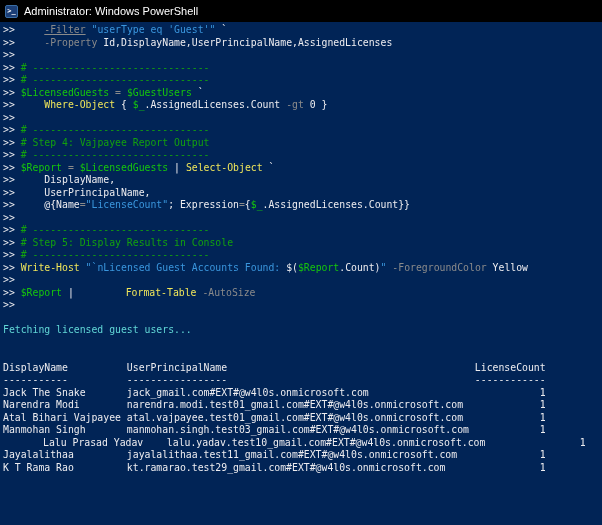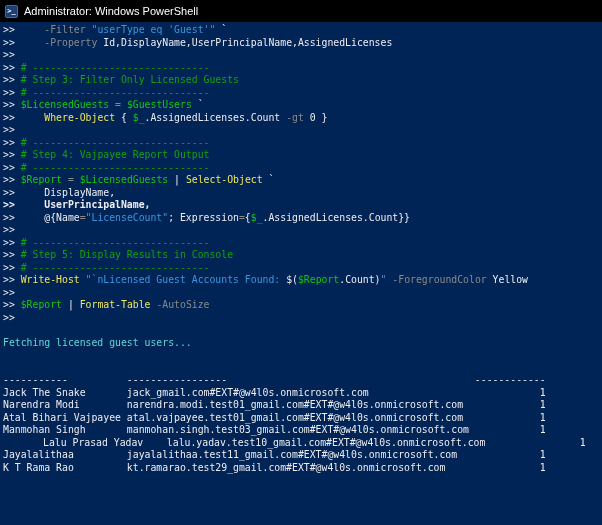--- a/index.html
+++ b/index.html
@@ -46,48 +46,48 @@
 <body>
 
 <div class="window">
   <div class="titlebar">
     <span class="ps-icon">
       <span>&gt;_</span>
     </span>
     <span class="title-text">Administrator: Windows PowerShell</span>
   </div>
   <div class="console">
-      <div class="line"><span style="color: rgb(238, 237, 240);">&gt;&gt;     </span><span style="color: rgb(138, 138, 138);">-Filter</span><span style="color: rgb(238, 237, 240);"> </span><span style="color: rgb(58, 150, 221);">"userType eq 'Guest'"</span><span style="color: rgb(238, 237, 240);"> `</span></div>
+      <div class="line"><span style="color: rgb(238, 237, 240);">&gt;&gt;     </span><span style="color: rgb(138, 138, 138); text-decoration: underline;">-Filter</span><span style="color: rgb(238, 237, 240);"> </span><span style="color: rgb(58, 150, 221);">"userType eq 'Guest'"</span><span style="color: rgb(238, 237, 240);"> `</span></div>
       <div class="line"><span style="color: rgb(238, 237, 240);">&gt;&gt;     </span><span style="color: rgb(138, 138, 138);">-Property</span><span style="color: rgb(238, 237, 240);"> Id,DisplayName,UserPrincipalName,AssignedLicenses</span></div>
       <div class="line"><span style="color: rgb(238, 237, 240);">&gt;&gt;</span></div>
       <div class="line"><span style="color: rgb(238, 237, 240);">&gt;&gt; </span><span style="color: rgb(19, 161, 14);"># ------------------------------</span></div>
-      <div class="line"><span style="color: rgb(238, 237, 240);">&gt;&gt; </span><span style="color: rgb(19, 161, 14);"># Step 3: Filter Only Licensed Guests</span></div>
       <div class="line"><span style="color: rgb(238, 237, 240);">&gt;&gt; </span><span style="color: rgb(19, 161, 14);"># ------------------------------</span></div>
       <div class="line"><span style="color: rgb(238, 237, 240);">&gt;&gt; </span><span style="color: rgb(22, 198, 12);">$LicensedGuests</span><span style="color: rgb(238, 237, 240);"> </span><span style="color: rgb(138, 138, 138);">=</span><span style="color: rgb(238, 237, 240);"> </span><span style="color: rgb(22, 198, 12);">$GuestUsers</span><span style="color: rgb(238, 237, 240);"> `</span></div>
       <div class="line"><span style="color: rgb(238, 237, 240);">&gt;&gt;     </span><span style="color: rgb(240, 230, 90);">Where-Object</span><span style="color: rgb(238, 237, 240);"> { </span><span style="color: rgb(22, 198, 12);">$_</span><span style="color: rgb(238, 237, 240);">.AssignedLicenses.Count </span><span style="color: rgb(138, 138, 138);">-gt</span><span style="color: rgb(238, 237, 240);"> 0 }</span></div>
       <div class="line"><span style="color: rgb(238, 237, 240);">&gt;&gt;</span></div>
       <div class="line"><span style="color: rgb(238, 237, 240);">&gt;&gt; </span><span style="color: rgb(19, 161, 14);"># ------------------------------</span></div>
       <div class="line"><span style="color: rgb(238, 237, 240);">&gt;&gt; </span><span style="color: rgb(19, 161, 14);"># Step 4: Vajpayee Report Output</span></div>
       <div class="line"><span style="color: rgb(238, 237, 240);">&gt;&gt; </span><span style="color: rgb(19, 161, 14);"># ------------------------------</span></div>
       <div class="line"><span style="color: rgb(238, 237, 240);">&gt;&gt; </span><span style="color: rgb(22, 198, 12);">$Report</span><span style="color: rgb(238, 237, 240);"> </span><span style="color: rgb(138, 138, 138);">=</span><span style="color: rgb(238, 237, 240);"> </span><span style="color: rgb(22, 198, 12);">$LicensedGuests</span><span style="color: rgb(238, 237, 240);"> | </span><span style="color: rgb(240, 230, 90);">Select-Object</span><span style="color: rgb(238, 237, 240);"> `</span></div>
       <div class="line"><span style="color: rgb(238, 237, 240);">&gt;&gt;     DisplayName,</span></div>
-      <div class="line"><span style="color: rgb(238, 237, 240); font-weight: bold;">&gt;&gt;     UserPrincipalName,</span></div>
+      <div class="line"><span style="color: rgb(238, 237, 240);">&gt;&gt;     UserPrincipalName,</span></div>
       <div class="line"><span style="color: rgb(238, 237, 240);">&gt;&gt;     @{Name</span><span style="color: rgb(138, 138, 138);">=</span><span style="color: rgb(58, 150, 221);">"LicenseCount"</span><span style="color: rgb(238, 237, 240);">; Expression</span><span style="color: rgb(138, 138, 138);">=</span><span style="color: rgb(238, 237, 240);">{</span><span style="color: rgb(22, 198, 12);">$_</span><span style="color: rgb(238, 237, 240);">.AssignedLicenses.Count}}</span></div>
       <div class="line"><span style="color: rgb(238, 237, 240);">&gt;&gt;</span></div>
       <div class="line"><span style="color: rgb(238, 237, 240);">&gt;&gt; </span><span style="color: rgb(19, 161, 14);"># ------------------------------</span></div>
       <div class="line"><span style="color: rgb(238, 237, 240);">&gt;&gt; </span><span style="color: rgb(19, 161, 14);"># Step 5: Display Results in Console</span></div>
       <div class="line"><span style="color: rgb(238, 237, 240);">&gt;&gt; </span><span style="color: rgb(19, 161, 14);"># ------------------------------</span></div>
       <div class="line"><span style="color: rgb(238, 237, 240);">&gt;&gt; </span><span style="color: rgb(240, 230, 90);">Write-Host</span><span style="color: rgb(238, 237, 240);"> </span><span style="color: rgb(58, 150, 221);">"`nLicensed Guest Accounts Found: </span><span style="color: rgb(238, 237, 240);">$(</span><span style="color: rgb(22, 198, 12);">$Report</span><span style="color: rgb(238, 237, 240);">.Count)</span><span style="color: rgb(58, 150, 221);">"</span><span style="color: rgb(238, 237, 240);"> </span><span style="color: rgb(138, 138, 138);">-ForegroundColor</span><span style="color: rgb(238, 237, 240);"> Yellow</span></div>
       <div class="line"><span style="color: rgb(238, 237, 240);">&gt;&gt;</span></div>
-      <div class="line"><span style="color: rgb(238, 237, 240);">&gt;&gt; </span><span style="color: rgb(22, 198, 12);">$Report</span><span style="color: rgb(238, 237, 240);"> | </span><span style="color: rgb(240, 230, 90);">Format-Table</span><span style="color: rgb(238, 237, 240);"> </span><span style="color: rgb(138, 138, 138);">-AutoSize</span></div>
+      <div class="line"><span style="color: rgb(238, 237, 240);">&gt;&gt; </span><span style="color: rgb(22, 198, 12);">$Report</span><span style="color: rgb(238, 237, 240);"> | </span><span style="color: rgb(240, 230, 90); margin-left: 46px;">Format-Table</span><span style="color: rgb(238, 237, 240);"> </span><span style="color: rgb(138, 138, 138);">-AutoSize</span></div>
       <div class="line"><span style="color: rgb(238, 237, 240);">&gt;&gt;</span></div>
       <div class="line">&nbsp;</div>
       <div class="line"><span style="color: rgb(97, 214, 214);">Fetching licensed guest users...</span></div>
       <div class="line">&nbsp;</div>
       <div class="line">&nbsp;</div>
+      <div class="line"><span style="color: rgb(238, 237, 240);">DisplayName          UserPrincipalName                                          LicenseCount</span></div>
       <div class="line"><span style="color: rgb(238, 237, 240);">-----------          -----------------                                          ------------</span></div>
       <div class="line"><span style="color: rgb(238, 237, 240);">Jack The Snake       jack_gmail.com#EXT#@w4l0s.onmicrosoft.com                             1</span></div>
       <div class="line"><span style="color: rgb(238, 237, 240);">Narendra Modi        narendra.modi.test01_gmail.com#EXT#@w4l0s.onmicrosoft.com             1</span></div>
       <div class="line"><span style="color: rgb(238, 237, 240);">Atal Bihari Vajpayee atal.vajpayee.test01_gmail.com#EXT#@w4l0s.onmicrosoft.com             1</span></div>
       <div class="line"><span style="color: rgb(238, 237, 240);">Manmohan Singh       manmohan.singh.test03_gmail.com#EXT#@w4l0s.onmicrosoft.com            1</span></div>
       <div class="line"><span style="color: rgb(238, 237, 240); margin-left: 40px;">Lalu Prasad Yadav    lalu.yadav.test10_gmail.com#EXT#@w4l0s.onmicrosoft.com                1</span></div>
       <div class="line"><span style="color: rgb(238, 237, 240);">Jayalalithaa         jayalalithaa.test11_gmail.com#EXT#@w4l0s.onmicrosoft.com              1</span></div>
       <div class="line"><span style="color: rgb(238, 237, 240);">K T Rama Rao         kt.ramarao.test29_gmail.com#EXT#@w4l0s.onmicrosoft.com                1</span></div>
     </div>
 </div>

